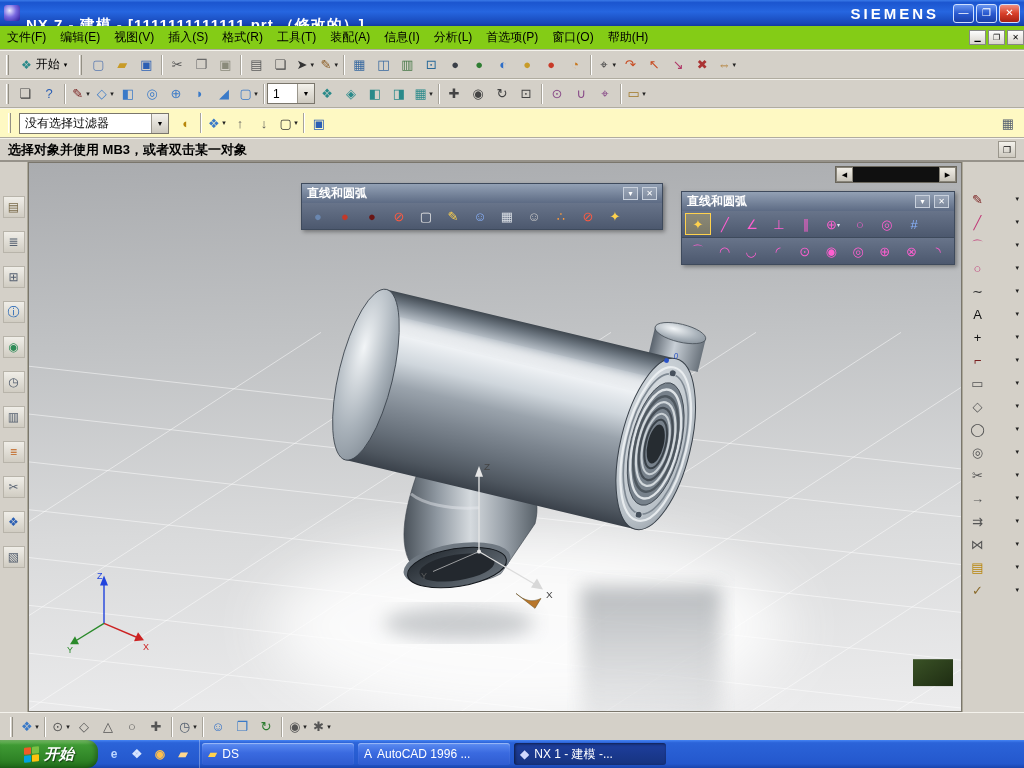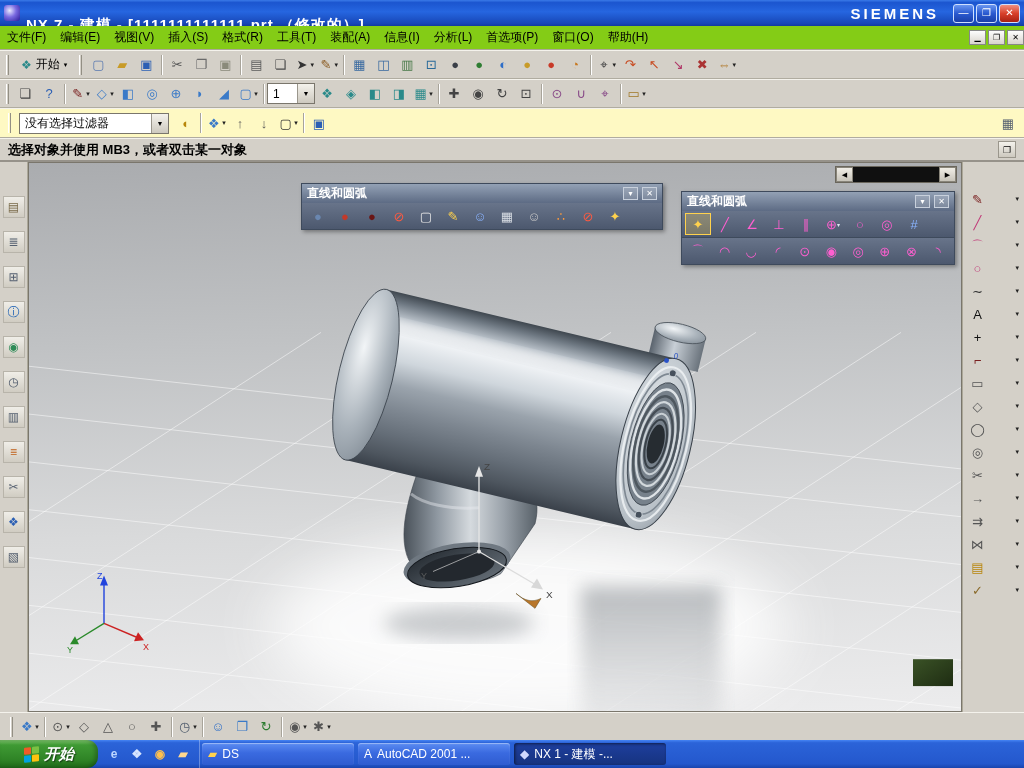--- a/index.html
+++ b/index.html
@@ -963,21 +963,21 @@
         </button>
       </div>
     <div style="display:flex;">
 
     <button class="task-btn">
           <span class="glyph" style="color: rgb(255, 210, 77);">▰</span>
           <span>DS</span>
         </button>
         <button class="task-btn">
           <span class="glyph" style="color: rgb(255, 255, 255);">A</span>
-          <span>AutoCAD 2001 ...</span>
+          <span>AutoCAD 1996 ...</span>
         </button>
         <button class="task-btn active">
           <span class="glyph" style="color: rgb(207, 216, 255);">◆</span>
           <span>NX 1 - 建模 -...</span>
         </button>
       </div>
   </div>
 
 </div>
 

